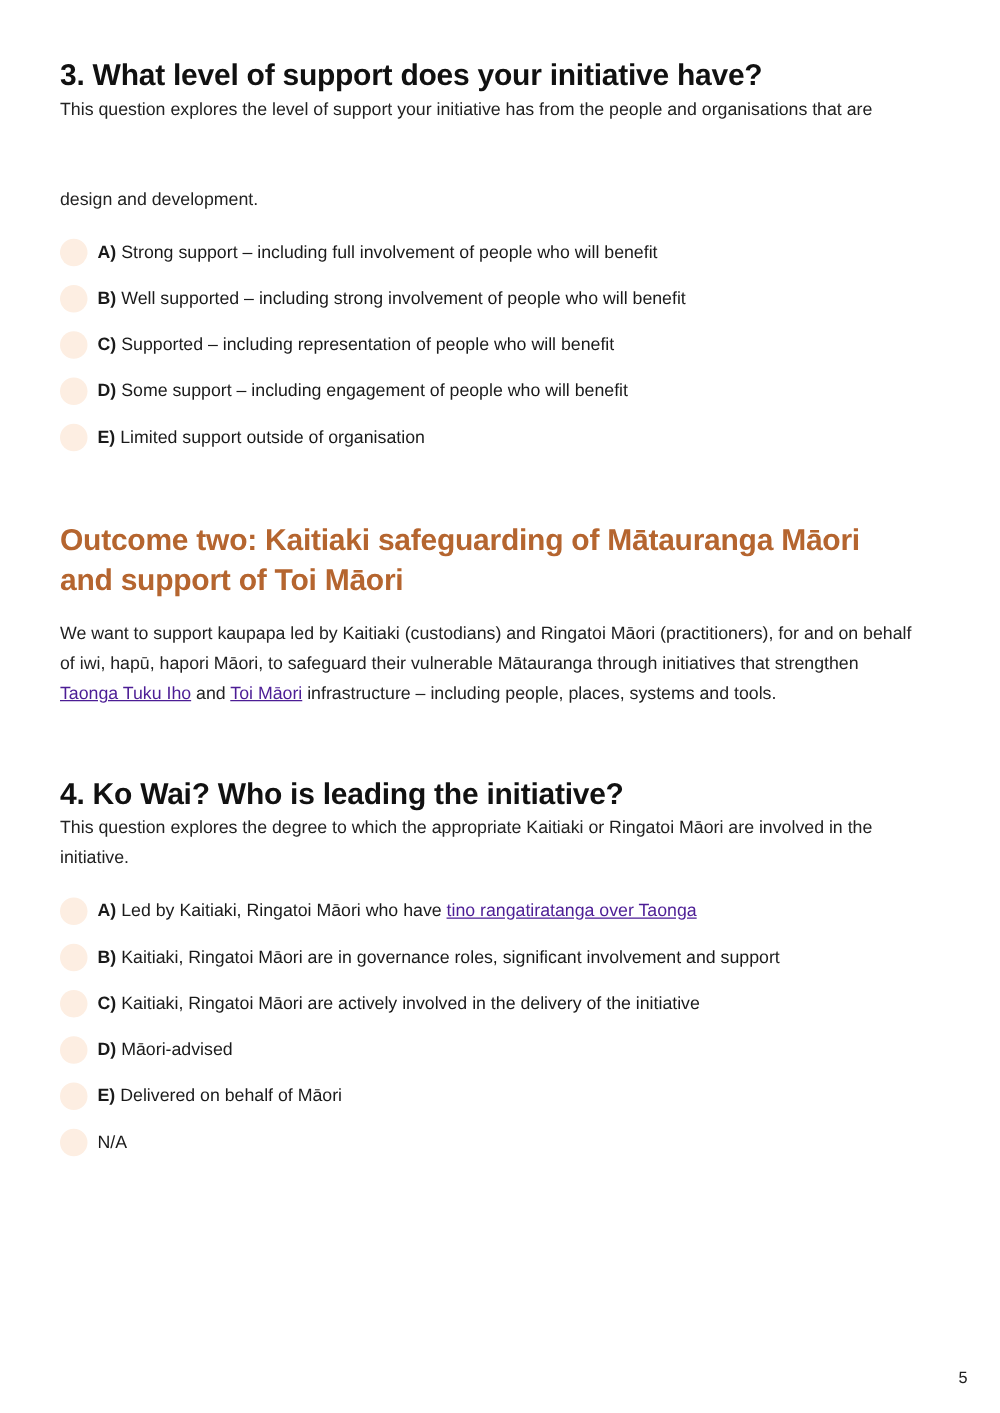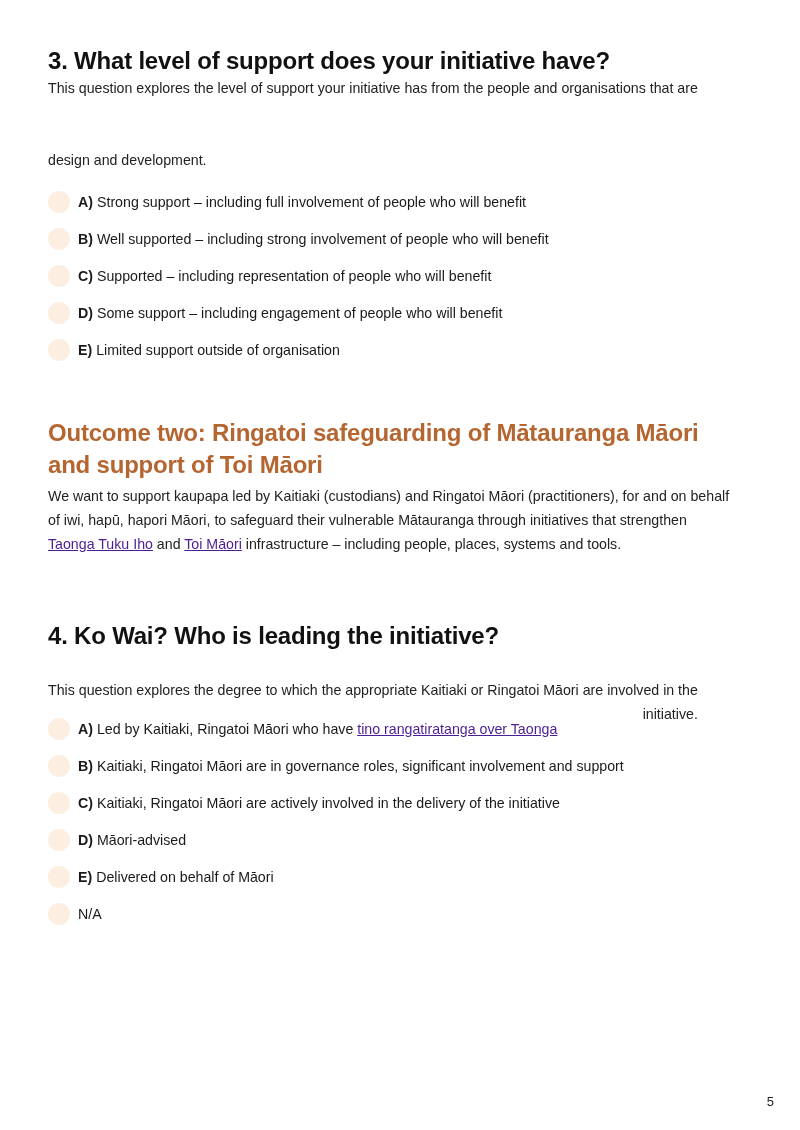--- a/index.html
+++ b/index.html
@@ -48,31 +48,31 @@
     <span class="letter">D)</span>
     <span>Some support – including engagement of people who will benefit</span>
   </div>
   <div class="opt" style="top:338px;">
     <span class="radio"></span>
     <span class="letter">E)</span>
     <span>Limited support outside of organisation</span>
   </div>
 
   <h1 class="outcome" style="top:417px;">
-    <span>Outcome two: Ringatoi safeguarding of Mātauranga Māori</span><br>
+    <span>Outcome two: Kaitiaki safeguarding of Mātauranga Māori</span><br>
     <span>and support of Toi Māori</span>
   </h1>
-  <p class="body" style="top:484px;">
+  <p class="body" style="top:495px;">
     <span>We want to support kaupapa led by Kaitiaki (custodians) and Ringatoi Māori (practitioners), for and on behalf</span><br>
     <span>of iwi, hapū, hapori Māori, to safeguard their vulnerable Mātauranga through initiatives that strengthen</span><br>
     <a class="lnk">Taonga Tuku Iho</a><span> and </span><a class="lnk">Toi Māori</a><span> infrastructure – including people, places, systems and tools.</span>
   </p>
 
   <h2 class="q" style="top:622px;">4. Ko Wai? Who is leading the initiative?</h2>
-  <p class="body" style="top:678px;text-align:right;">
+  <p class="body" style="top:650px;">
     <span>This question explores the degree to which the appropriate Kaitiaki or Ringatoi Māori are involved in the</span><br>
     <span>initiative.</span>
   </p>
 
   <div class="opt" style="top:717px;">
     <span class="radio"></span>
     <span class="letter">A)</span>
     <span style="white-space:pre">Led by Kaitiaki, Ringatoi Māori who have </span>
     <a class="lnk">tino rangatiratanga over Taonga</a>
   </div>

